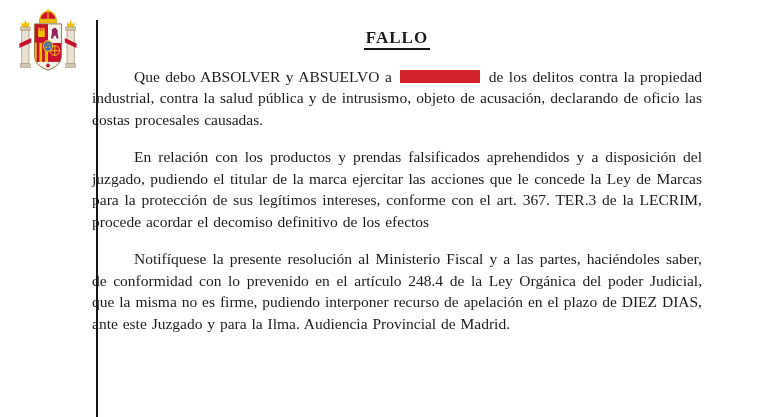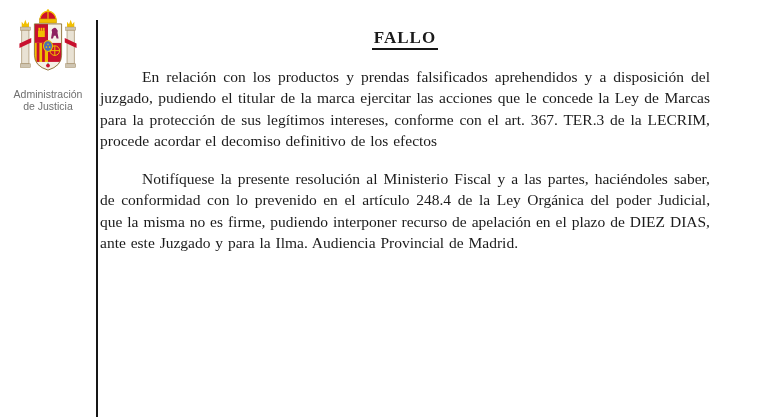--- a/index.html
+++ b/index.html
@@ -32,21 +32,21 @@
     position: absolute;
     left: 96px;
     top: 20px;
     bottom: 0;
     width: 2px;
     background: #161616;
   }
   
   .main {
     position: absolute;
-    left: 100px;
+    left: 92px;
     top: 0;
     width: 610px;
     font-family: "Liberation Serif", serif;
     font-size: 15.5px;
     line-height: 21.5px;
     color: #1b1b1b;
   }
   .title {
     text-align: center;
     margin: 27px 0 17px 0;
@@ -127,33 +127,34 @@
         <circle cx="32" cy="63.5" r="2.1" fill="#c8102e"></circle>
         <path d="M31 61.5 L32 60 L33 61.5 Z" fill="#2e7d32"></path>
       </g>
       <path d="M17 17.5 H47 V52 Q47 64 32 68.5 Q17 64 17 52 Z" fill="none" stroke="#8a6b2f" stroke-width="1"></path>
 
       <ellipse cx="32" cy="42" rx="5" ry="6" fill="#4a6fb5" stroke="#f1bf00" stroke-width="1.2"></ellipse>
       <circle cx="32" cy="40" r="0.9" fill="#f1bf00"></circle>
       <circle cx="30.2" cy="43.2" r="0.9" fill="#f1bf00"></circle>
       <circle cx="33.8" cy="43.2" r="0.9" fill="#f1bf00"></circle>
     </svg>
-    <div class="sidebar-label">
-      <div>Administración</div>
-      <div>de Justicia</div>
-    </div>
   </aside>
 
   <div class="divider"></div>
 
   <main class="main">
     <div class="title">
       <span>FALLO</span>
     </div>
 
+    <p>
+      <span>Que debo ABSOLVER y ABSUELVO a</span>
+      <span class="redaction"></span>
+      <span>de los delitos contra la propiedad industrial, contra la salud pública y de intrusismo, objeto de acusación, declarando de oficio las costas procesales causadas.</span>
+    </p>
 
     <p>En relación con los productos y prendas falsificados aprehendidos y a disposición del juzgado, pudiendo el titular de la marca ejercitar las acciones que le concede la Ley de Marcas para la protección de sus legítimos intereses, conforme con el art. 367. TER.3 de la LECRIM, procede acordar el decomiso definitivo de los efectos</p>
 
 
     <p>Notifíquese la presente resolución al Ministerio Fiscal y a las partes, haciéndoles saber, de conformidad con lo prevenido en el artículo 248.4 de la Ley Orgánica del poder Judicial, que la misma no es firme, pudiendo interponer recurso de apelación en el plazo de DIEZ DIAS, ante este Juzgado y para la Ilma. Audiencia Provincial de Madrid.</p>
   </main>
 
 </div>
 
 </body></html>

